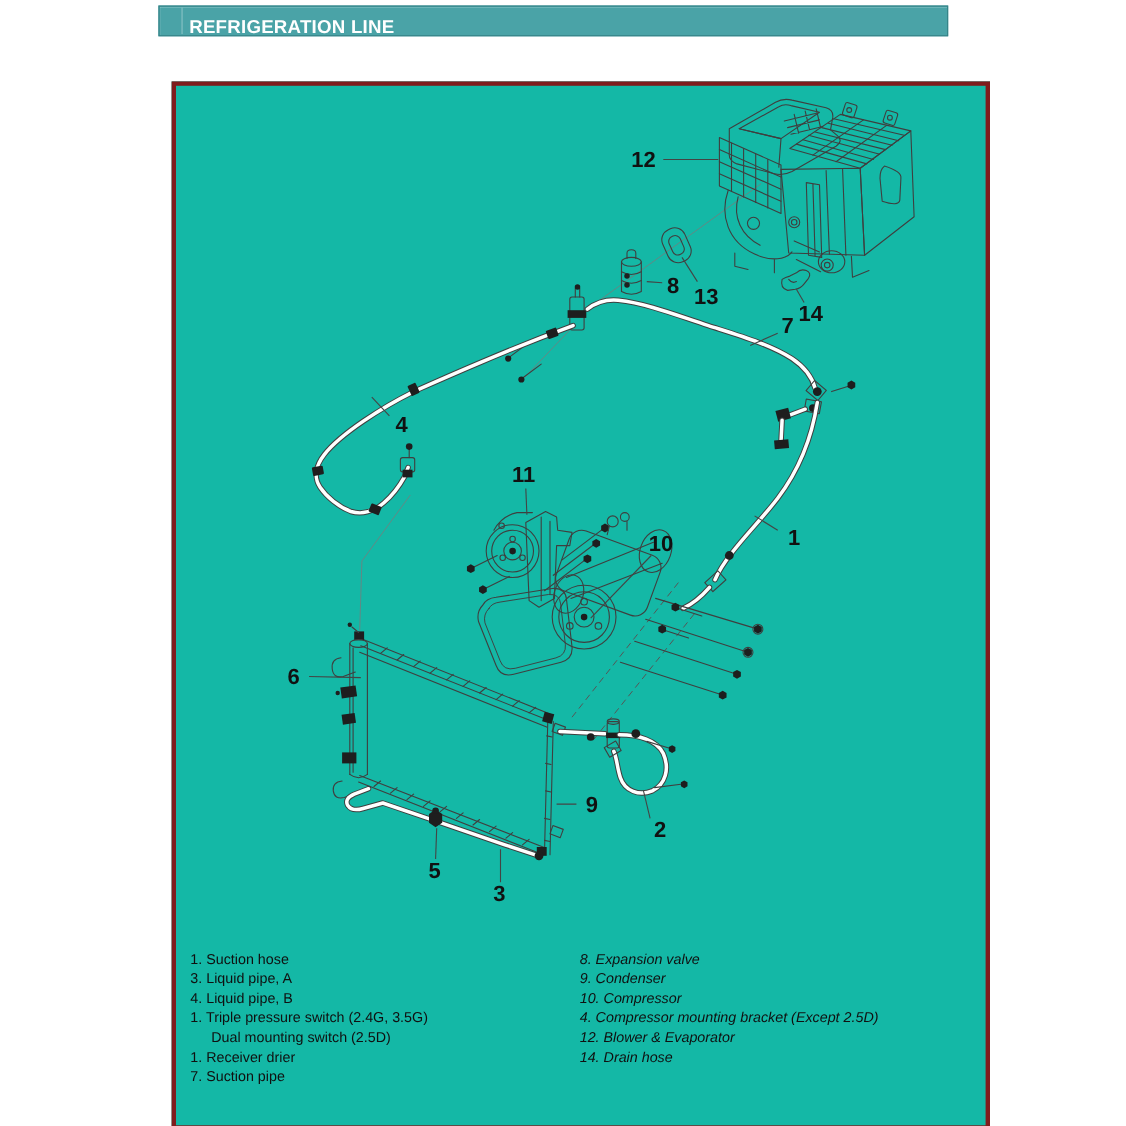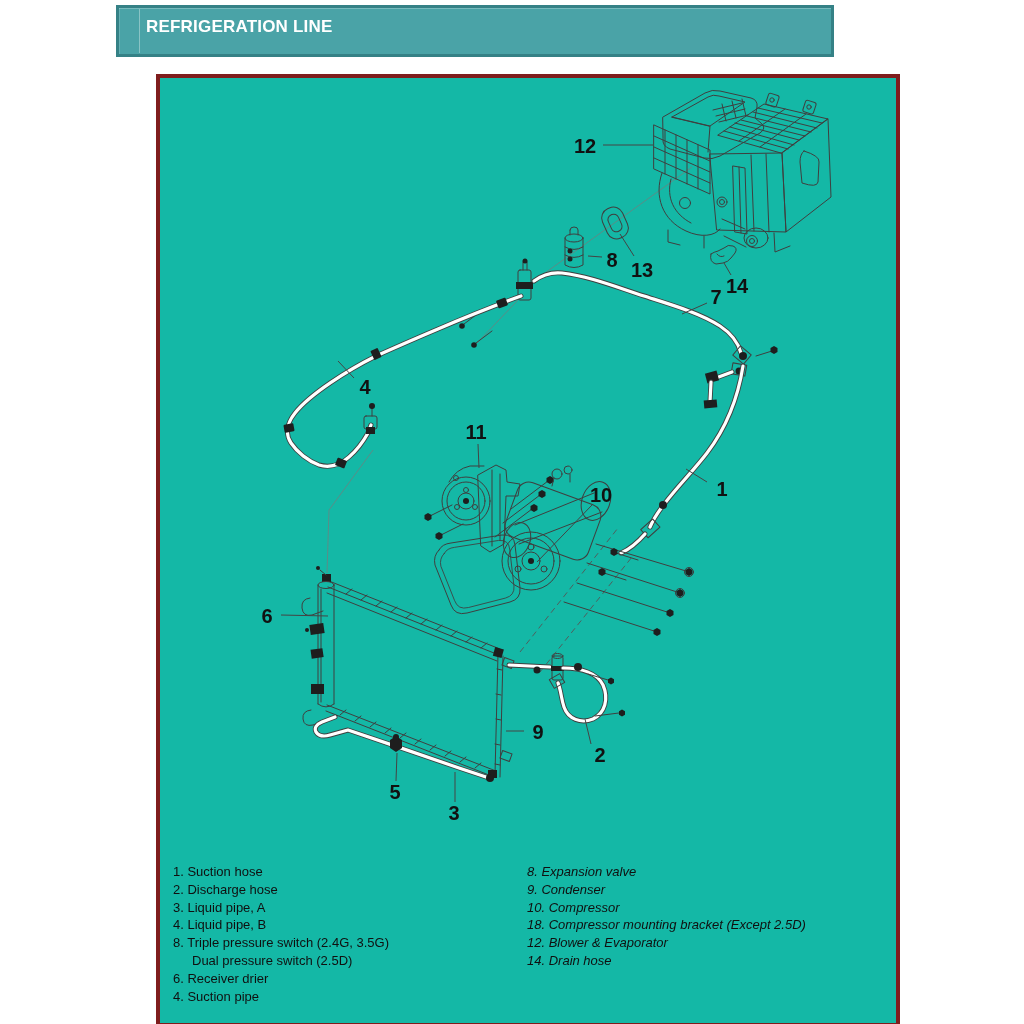--- a/index.html
+++ b/index.html
@@ -1,20 +1,20 @@
 <!DOCTYPE html>
 <html><head>
 <meta charset="utf-8">
 <style>
   html,body{margin:0;padding:0;background:#ffffff;}
   .page{position:relative;width:1024px;height:1024px;background:#fff;overflow:hidden;
         font-family:"Liberation Sans",sans-serif;}
   
-  .hbar{position:absolute;left:116px;top:5px;width:718px;height:52px;
-        background:#4AA3A7;border:3px solid #404040;box-sizing:border-box;
+  .hbar{position:absolute;left:144px;top:5px;width:718px;height:28px;
+        background:#4AA3A7;border:1px solid #404040;box-sizing:border-box;
         box-shadow:inset 0 1px 0 rgba(255,255,255,.25), inset 1px 0 0 rgba(255,255,255,.15);}
   .hbar .seam{position:absolute;left:20px;top:1px;bottom:1px;width:1px;background:rgba(255,255,255,.35);}
   .hbar .htitle{position:absolute;left:27px;top:0;height:36px;line-height:37px;
         color:#fff;font-size:17px;font-weight:bold;letter-spacing:.2px;white-space:nowrap;}
   
   .dframe{position:absolute;left:156px;top:74px;width:744px;height:953px;
         border:4px solid #7f1d1d;box-sizing:border-box;background:#14b8a6;}
   .dframe svg{position:absolute;left:-1px;top:-1px;}
   
   .ln{fill:none;stroke:#3f3f3f;stroke-width:1;stroke-linecap:round;stroke-linejoin:round;}
@@ -294,30 +294,29 @@
           <line x1="520" y1="727" x2="502" y2="727" class="callout-ln"></line>
           <text x="534" y="728" class="callout-tx">9</text>
           <line x1="587" y1="740" x2="581" y2="715" class="callout-ln"></line>
           <text x="596" y="751" class="callout-tx">2</text>
         </g>
     </svg>
   </div>
 
   <div id="legend-left" class="legend-col">
       <div class="lg-line">1. Suction hose</div>
-      <div class="lg-line">2. Discharge hose</div>
       <div class="lg-line">3. Liquid pipe, A</div>
       <div class="lg-line">4. Liquid pipe, B</div>
-      <div class="lg-line">8. Triple pressure switch (2.4G, 3.5G)</div>
-      <div class="lg-line indent">Dual pressure switch (2.5D)</div>
-      <div class="lg-line">6. Receiver drier</div>
-      <div class="lg-line">4. Suction pipe</div>
+      <div class="lg-line">1. Triple pressure switch (2.4G, 3.5G)</div>
+      <div class="lg-line indent">Dual mounting switch (2.5D)</div>
+      <div class="lg-line">1. Receiver drier</div>
+      <div class="lg-line">7. Suction pipe</div>
     </div>
   <div id="legend-right" class="legend-col">
       <div class="lg-line">8. Expansion valve</div>
       <div class="lg-line">9. Condenser</div>
       <div class="lg-line">10. Compressor</div>
-      <div class="lg-line">18. Compressor mounting bracket (Except 2.5D)</div>
+      <div class="lg-line">4. Compressor mounting bracket (Except 2.5D)</div>
       <div class="lg-line">12. Blower &amp; Evaporator</div>
       <div class="lg-line">14. Drain hose</div>
     </div>
 
 </div>
 
 </body></html>

